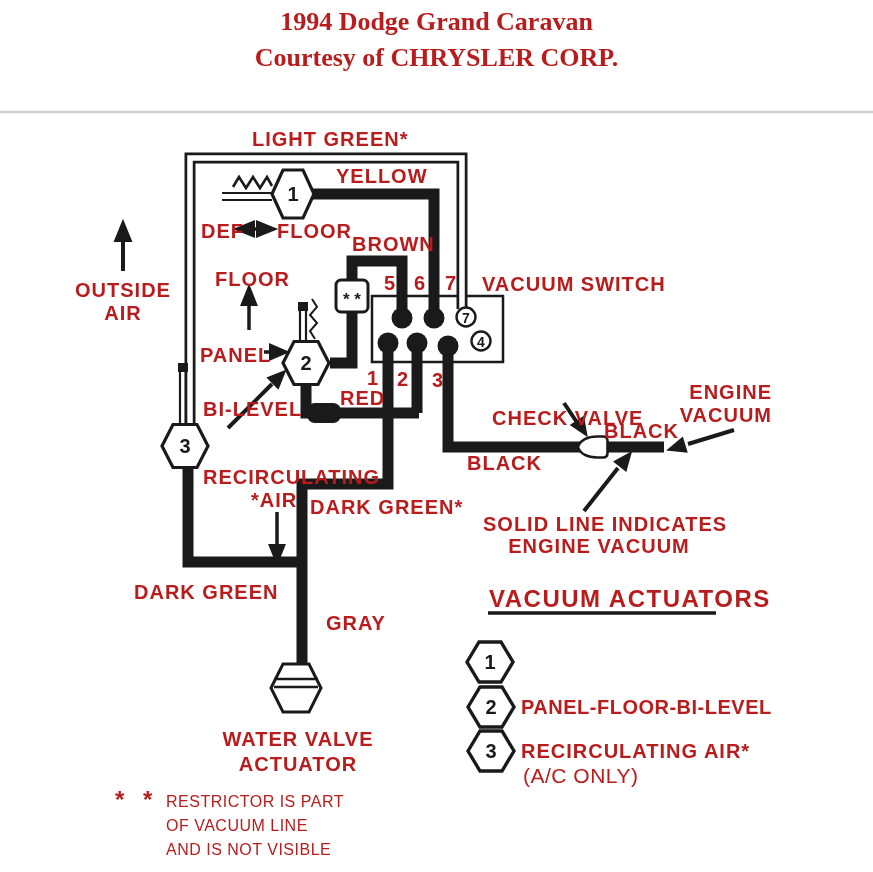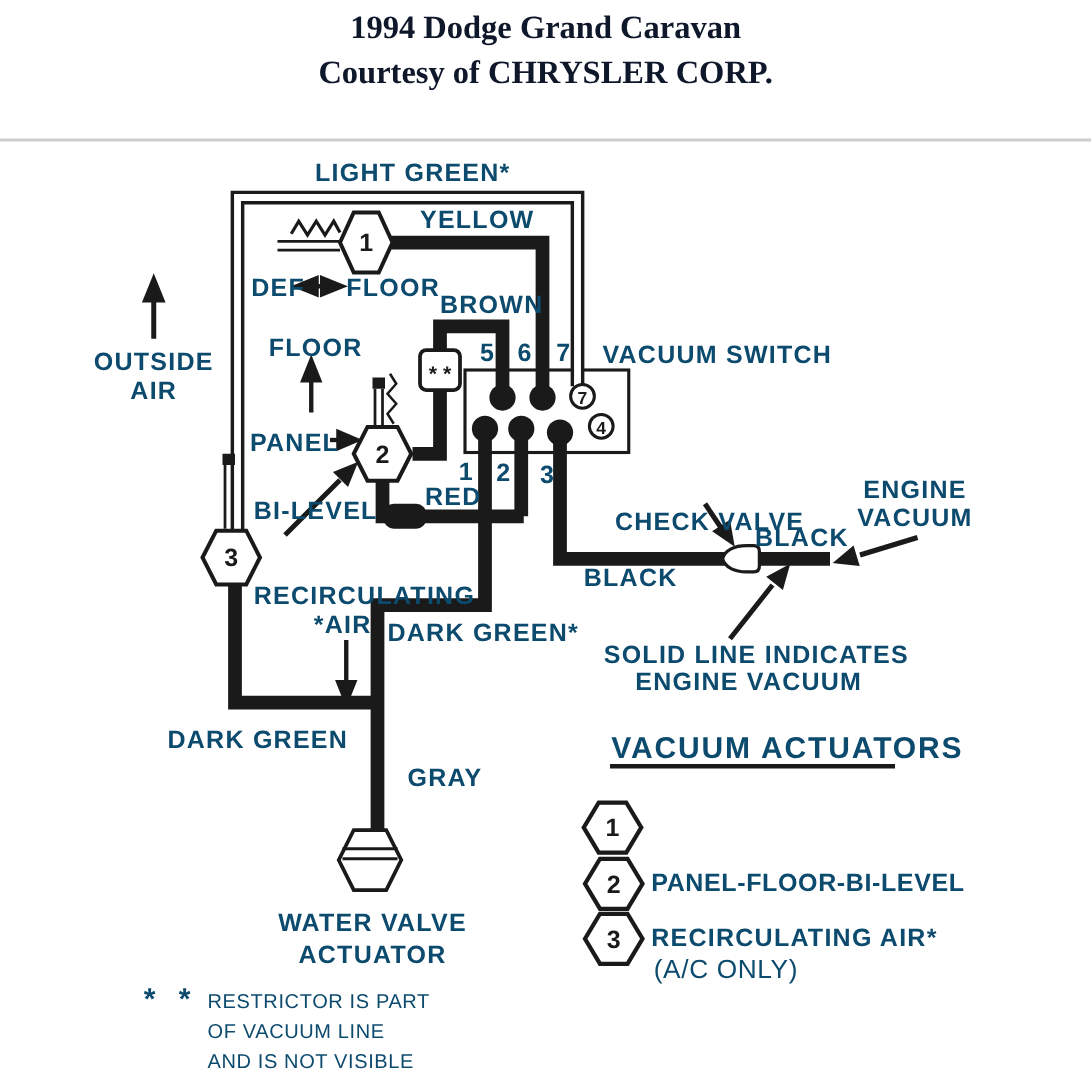--- a/index.html
+++ b/index.html
@@ -3,26 +3,26 @@
 <meta charset="utf-8">
 <style>
   html,body { margin:0; padding:0; background:#ffffff; }
   .page {
     position:relative; width:873px; height:872px; background:#ffffff;
     overflow:hidden; font-family:"Liberation Sans", sans-serif; color:#1a1a1a;
   }
   .title-block { position:absolute; left:0; top:4px; width:873px; }
   .title-line {
     font-family:"Liberation Serif", serif; font-weight:700; font-size:26px;
-    line-height:36px; text-align:center; white-space:nowrap; color:#0f172a;
+    line-height:36px; text-align:center; white-space:nowrap; color:#b91c1c;
   }
   svg.diagram { position:absolute; left:0; top:0; }
   .lbl {
     position:absolute; font-weight:700; font-size:20px; line-height:23px;
-    letter-spacing:1px; white-space:nowrap; color:#0c4a6e;
+    letter-spacing:1px; white-space:nowrap; color:#b91c1c;
   }
   .ctr { text-align:center; }
   .fn  { font-weight:400; font-size:16px; line-height:24px; letter-spacing:0.5px; }
   .marks { font-weight:700; font-size:24px; letter-spacing:6px; }
   .portnum { font-size:20px; }
   .legendsub { font-weight:400; font-size:21px; letter-spacing:0.5px; }
   .svgnum { font-family:"Liberation Sans", sans-serif; font-weight:700; fill:#1a1a1a; }
 </style>
 </head>
 <body>
@@ -147,21 +147,21 @@
   <div class="lbl" style="left:482px; top:273px;">VACUUM SWITCH</div>
   <div class="lbl" style="left:200px; top:344px;">PANEL</div>
   <div class="lbl" style="left:203px; top:398px;">BI-LEVEL</div>
   <div class="lbl" style="left:340px; top:387px;">RED</div>
   <div class="lbl" style="left:203px; top:466px;text-align:center;">RECIRCULATING</div>
   <div class="lbl" style="left:251px; top:489px;">*AIR</div>
   <div class="lbl" style="left:310px; top:496px;">DARK GREEN*</div>
   <div class="lbl" style="left:467px; top:452px;">BLACK</div>
   <div class="lbl" style="left:604px; top:420px;">BLACK</div>
   <div class="lbl" style="left:492px; top:379px;margin-top:28px;">CHECK VALVE</div>
-  <div class="lbl ctr" style="left:676px; top:381px; width:112px;">
+  <div class="lbl ctr" style="left:660px; top:381px; width:112px;text-align:right;">
     <div>ENGINE</div>
     <div>VACUUM</div>
   </div>
   <div class="lbl ctr" style="left:483px; top:513px; width:232px; line-height:22px;">
     <div>SOLID LINE INDICATES</div>
     <div>ENGINE VACUUM</div>
   </div>
   <div class="lbl" style="left:134px; top:581px;">DARK GREEN</div>
   <div class="lbl" style="left:326px; top:612px;">GRAY</div>
   <div class="lbl ctr" style="left:214px; top:727px; width:168px; line-height:25px;">

